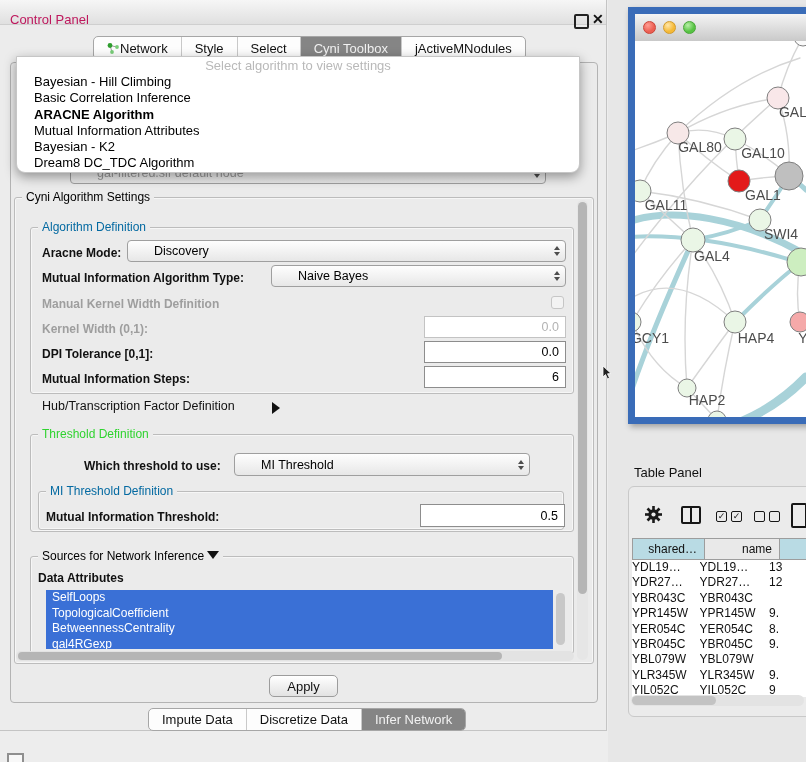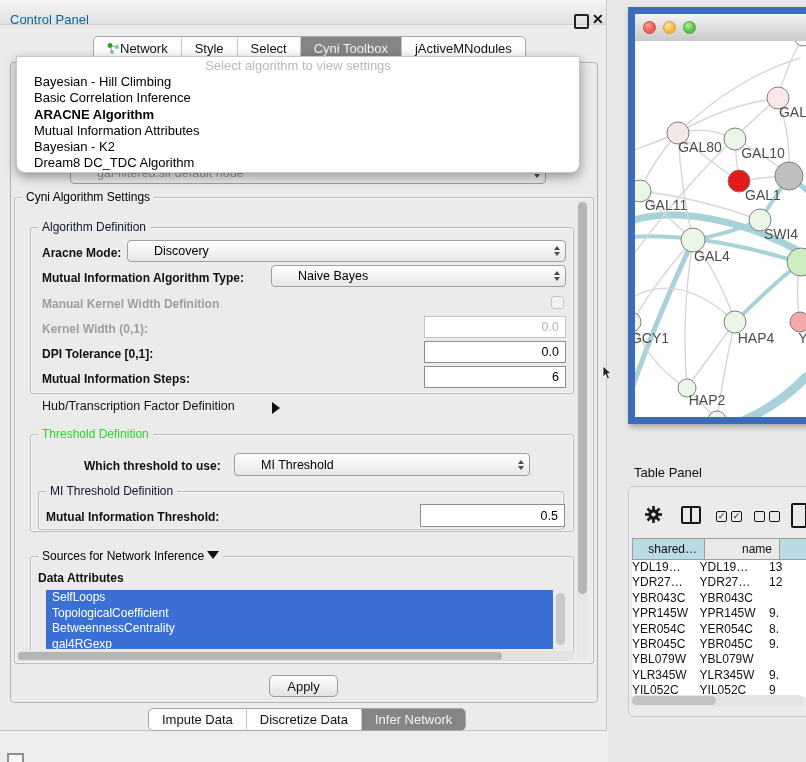--- a/index.html
+++ b/index.html
@@ -3,21 +3,21 @@
 <meta charset="utf-8">
 <style>
   html,body{margin:0;padding:0;}
   .screen{position:relative;width:806px;height:762px;background:#ededed;overflow:hidden;
           font-family:"Liberation Sans",sans-serif;-webkit-font-smoothing:antialiased;}
   .abs{position:absolute;}
 
   
   .cpanel{left:0;top:8;width:607px;height:731px;background:#ececec;border:1px solid #c4c4c4;border-left:none;box-sizing:border-box;}
   .cp-titlebar{left:0;top:8;width:606px;height:24px;background:linear-gradient(#f6f6f6,#e0e0e0);border-bottom:1px solid #cfcfcf;}
-  .cp-title{left:10px;top:12px;font-size:13px;color:#0369a1;}
+  .cp-title{left:10px;top:12px;font-size:13px;color:#be185d;}
   .float-btn{left:574px;top:14px;width:11px;height:11px;border:2px solid #222;border-radius:2px;}
   .close-btn{left:592px;top:11px;font-size:14px;font-weight:bold;color:#111;line-height:16px;}
 
   
   .segbar{display:flex;align-items:stretch;background:#fdfdfd;border:1px solid #a6a6a6;border-radius:5px;overflow:hidden;font-size:13px;color:#111;}
   .segbar .seg{display:flex;align-items:center;gap:0;padding:0 13px;border-right:1px solid #c9c9c9;white-space:nowrap;}
   .segbar .seg:last-child{border-right:none;}
   .segbar .seg.sel{background:#858585;color:#f2f2f2;}
   #topTabs{left:93px;top:36px;height:22px;}
   #bottomTabs{left:148px;top:708px;height:21px;font-size:13px;}
@@ -30,21 +30,21 @@
          display:flex;align-items:center;padding-left:26px;font-size:12.5px;color:#000;}
   .combo .arrows{position:absolute;right:5px;top:50%;transform:translateY(-50%);display:flex;flex-direction:column;gap:2px;}
   .combo .arrows i{display:block;width:0;height:0;border-left:3.5px solid transparent;border-right:3.5px solid transparent;}
   .combo .arrows .up{border-bottom:4px solid #4d4d4d;}
   .combo .arrows .dn{border-top:4px solid #4d4d4d;}
   .bg-combo{left:70px;top:161px;width:476px;height:23px;color:#9a9a9a;}
 
   
   .group{border:1px solid #bcbcbc;border-radius:3px;box-shadow:inset 0 0 0 1px rgba(255,255,255,.55);}
   .gtitle{font-size:12px;background:#ebebeb;padding:0 4px;line-height:14px;}
-  .blue{color:#0f172a;} .green{color:#2fd32f;}
+  .blue{color:#0369a1;} .green{color:#2fd32f;}
   .lbl{font-size:12px;font-weight:bold;color:#111;white-space:nowrap;}
   .lbl.dis{color:#9e9e9e;}
   .plain{font-size:12.5px;color:#111;white-space:nowrap;}
   .tfield{background:#fff;border:1px solid #8d8d8d;box-sizing:border-box;font-size:12.5px;color:#000;
           display:flex;align-items:center;justify-content:flex-end;padding:0 6px;}
   .tfield.dis{border-color:#c3c3c3;color:#b3b3b3;}
   .checkbox{width:13px;height:13px;border:1px solid #c6c6c6;border-radius:3px;background:#f3f3f3;box-sizing:border-box;}
 
   .arrow-right::before{content:"";display:inline-block;width:0;height:0;border-top:6px solid transparent;border-bottom:6px solid transparent;border-left:8px solid #111;vertical-align:-2px;}
   .arrow-down::before{content:"";display:inline-block;width:0;height:0;border-left:6px solid transparent;border-right:6px solid transparent;border-top:8px solid #111;vertical-align:1px;}

